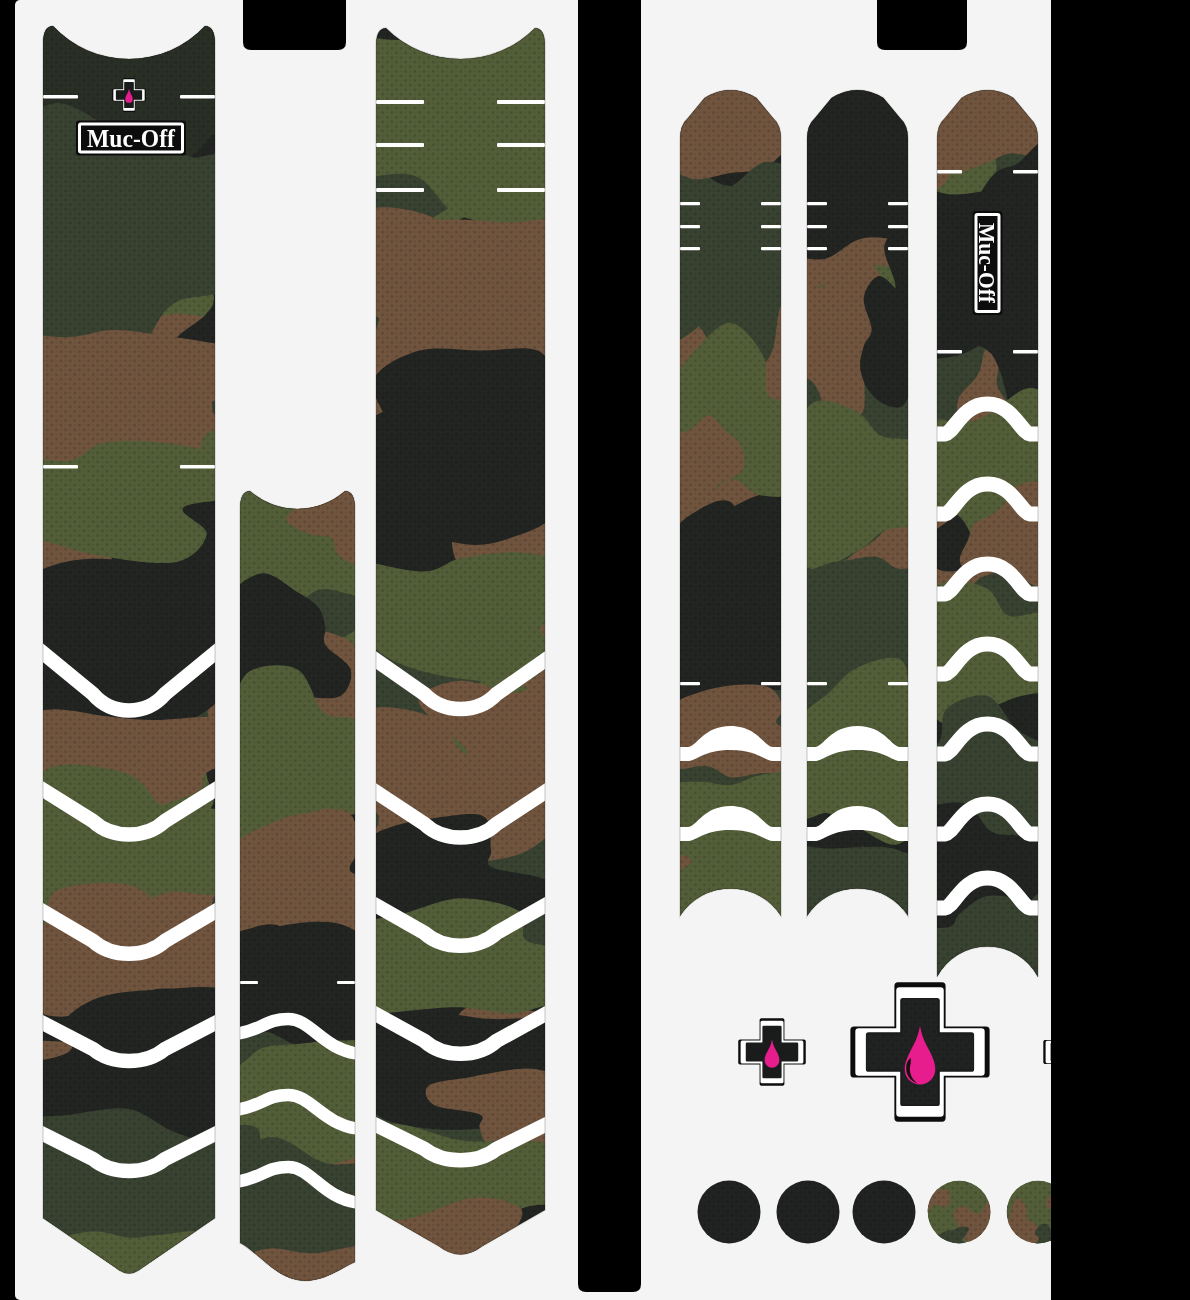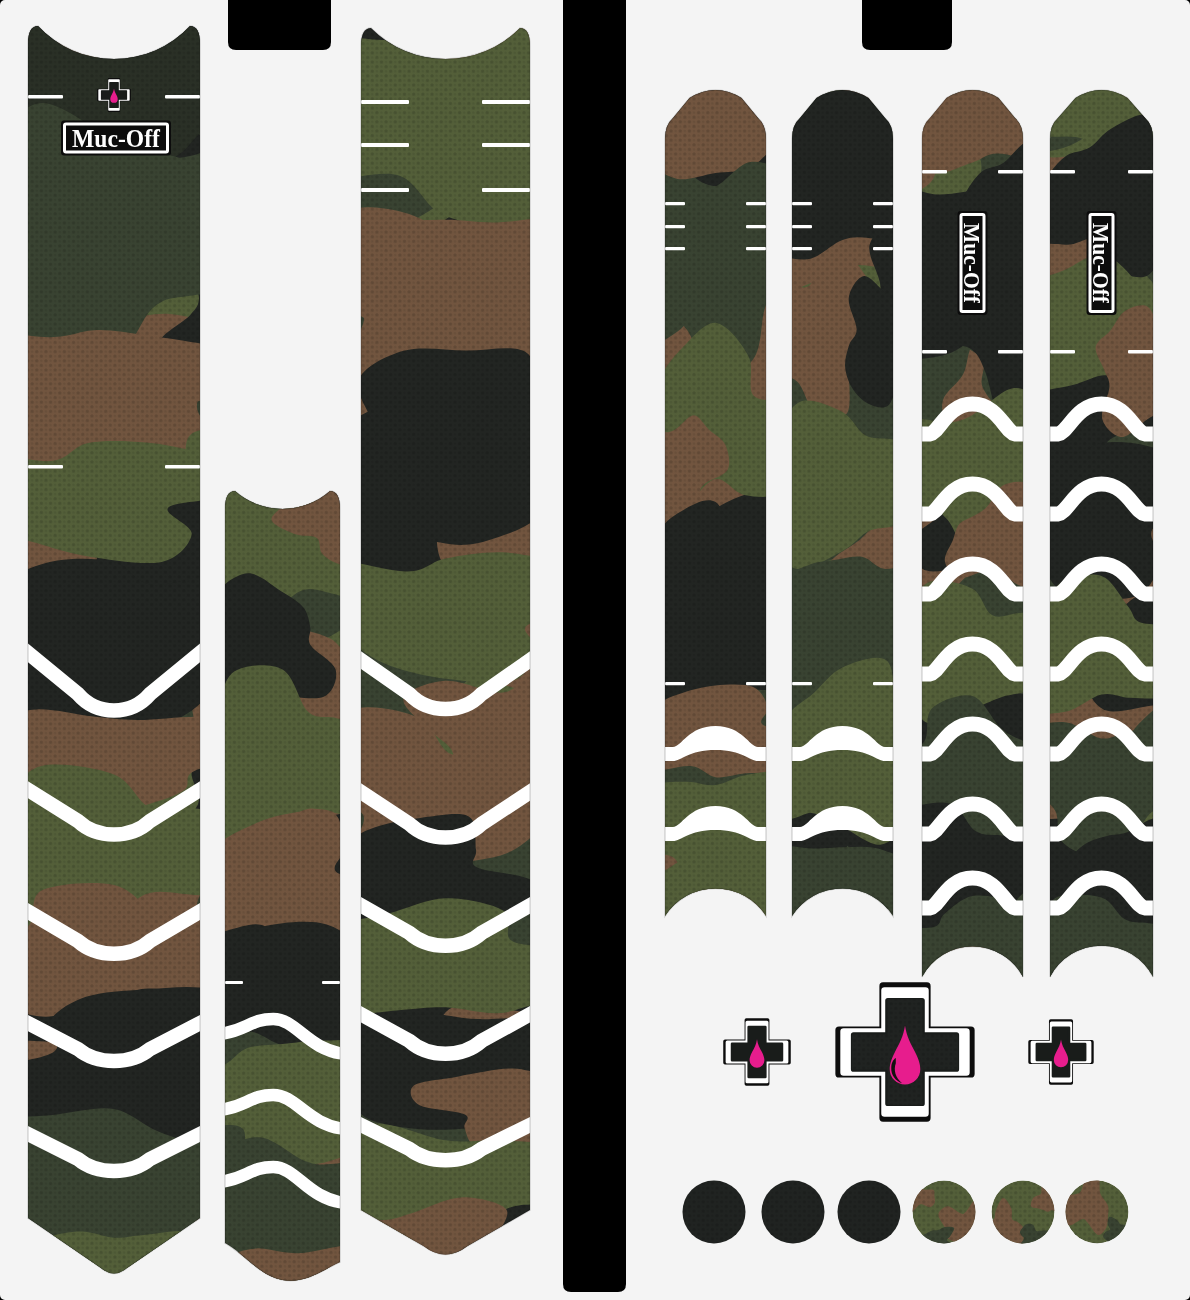--- a/index.html
+++ b/index.html
@@ -1,16 +1,16 @@
 <!DOCTYPE html>
 <html><head><meta charset="utf-8">
 <style>
 html,body{margin:0;padding:0;background:#000;}
-#wrap{position:relative;width:1190px;height:1300px;overflow:hidden;
-font-family:"Liberation Sans",sans-serif;-webkit-font-smoothing:antialiased;}
+#wrap{position:relative;width:1036px;height:1300px;overflow:hidden;
+font-family:"Liberation Sans",sans-serif;margin-left:15px;-webkit-font-smoothing:antialiased;}
 text{-webkit-font-smoothing:antialiased;}
 </style></head>
 <body>
 <div id="wrap"><svg xmlns="http://www.w3.org/2000/svg" width="1190" height="1300" viewBox="0 0 1190 1300">
 <defs>
 <pattern id="camo" width="540" height="500" patternUnits="userSpaceOnUse">
           <rect width="540" height="500" fill="#4e5a33"></rect>
           <path d="M241.1,55.0C224.7,68.0 190.0,70.9 179.3,81.0C168.5,91.2 183.1,105.3 176.5,116.1C169.8,126.9 155.5,139.1 139.4,145.8C123.3,152.6 101.8,153.4 80.0,156.5C58.2,159.6 25.4,170.6 8.5,164.4C-8.5,158.2 -18.0,133.5 -21.5,119.3C-24.9,105.0 -5.7,89.9 -12.0,79.1C-18.3,68.4 -45.6,66.6 -59.3,55.0C-72.9,43.4 -98.9,21.0 -94.1,9.3C-89.3,-2.3 -49.9,-7.8 -30.5,-15.0C-11.2,-22.2 3.4,-31.0 21.9,-33.9C40.3,-36.7 63.6,-36.7 80.0,-32.1C96.4,-27.5 100.4,-8.5 120.2,-6.4C139.9,-4.4 172.2,-21.6 198.5,-20.0C224.7,-18.4 270.6,-9.4 277.7,3.1C284.8,15.6 257.5,42.0 241.1,55.0Z" fill="#333d2b"></path>
           <path d="M241.1,555.0C224.7,568.0 190.0,570.9 179.3,581.0C168.5,591.2 183.1,605.3 176.5,616.1C169.8,626.9 155.5,639.1 139.4,645.8C123.3,652.6 101.8,653.4 80.0,656.5C58.2,659.6 25.4,670.6 8.5,664.4C-8.5,658.2 -18.0,633.5 -21.5,619.3C-24.9,605.0 -5.7,589.9 -12.0,579.1C-18.3,568.4 -45.6,566.6 -59.3,555.0C-72.9,543.4 -98.9,521.0 -94.1,509.3C-89.3,497.7 -49.9,492.2 -30.5,485.0C-11.2,477.8 3.4,469.0 21.9,466.1C40.3,463.3 63.6,463.3 80.0,467.9C96.4,472.5 100.4,491.5 120.2,493.6C139.9,495.6 172.2,478.4 198.5,480.0C224.7,481.6 270.6,490.6 277.7,503.1C284.8,515.6 257.5,542.0 241.1,555.0Z" fill="#333d2b"></path>
           <path d="M781.1,55.0C764.7,68.0 730.0,70.9 719.3,81.0C708.5,91.2 723.1,105.3 716.5,116.1C709.8,126.9 695.5,139.1 679.4,145.8C663.3,152.6 641.8,153.4 620.0,156.5C598.2,159.6 565.4,170.6 548.5,164.4C531.5,158.2 522.0,133.5 518.5,119.3C515.1,105.0 534.3,89.9 528.0,79.1C521.7,68.4 494.4,66.6 480.7,55.0C467.1,43.4 441.1,21.0 445.9,9.3C450.7,-2.3 490.1,-7.8 509.5,-15.0C528.8,-22.2 543.4,-31.0 561.9,-33.9C580.3,-36.7 603.6,-36.7 620.0,-32.1C636.4,-27.5 640.4,-8.5 660.2,-6.4C679.9,-4.4 712.2,-21.6 738.5,-20.0C764.7,-18.4 810.6,-9.4 817.7,3.1C824.8,15.6 797.5,42.0 781.1,55.0Z" fill="#333d2b"></path>

